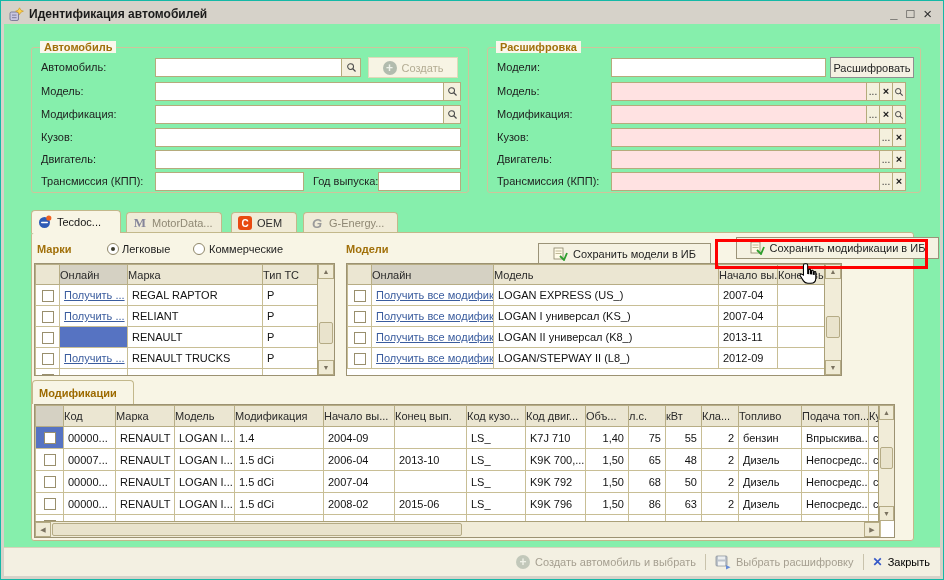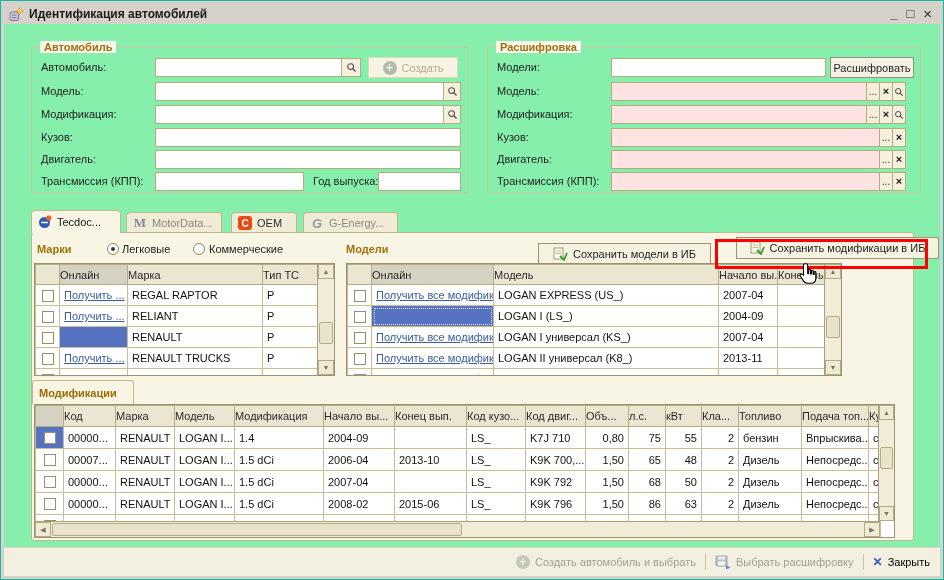--- a/index.html
+++ b/index.html
@@ -308,27 +308,20 @@
       <tbody>
         <tr>
           <td class="cbcell"><span class="cb"></span></td>
           <td><span class="glink">Получить все модифика...</span></td>
           <td>LOGAN EXPRESS (US_)</td>
           <td>2007-04</td>
           <td></td>
         </tr>
         <tr>
           <td class="cbcell"><span class="cb"></span></td>
-          <td class="seldot"></td>
-          <td>LOGAN I (LS_)</td>
-          <td>2004-09</td>
-          <td></td>
-        </tr>
-        <tr>
-          <td class="cbcell"><span class="cb"></span></td>
           <td><span class="glink">Получить все модифика...</span></td>
           <td>LOGAN I универсал (KS_)</td>
           <td>2007-04</td>
           <td></td>
         </tr>
         <tr>
           <td class="cbcell"><span class="cb"></span></td>
           <td><span class="glink">Получить все модифика...</span></td>
           <td>LOGAN II универсал (K8_)</td>
           <td>2013-11</td>
@@ -401,21 +394,21 @@
         <tr class="bigrow">
           <td class="cbcell sel"><span class="cb"></span></td>
           <td>00000...</td>
           <td>RENAULT</td>
           <td>LOGAN I...</td>
           <td>1.4</td>
           <td>2004-09</td>
           <td></td>
           <td>LS_</td>
           <td>K7J 710</td>
-          <td class="num">0,80</td>
+          <td class="num">1,40</td>
           <td class="num">75</td>
           <td class="num">55</td>
           <td class="num">2</td>
           <td>бензин</td>
           <td>Впрыскива...</td>
           <td>седан</td>
         </tr>
         <tr class="bigrow">
           <td class="cbcell"><span class="cb"></span></td>
           <td>00007...</td>

